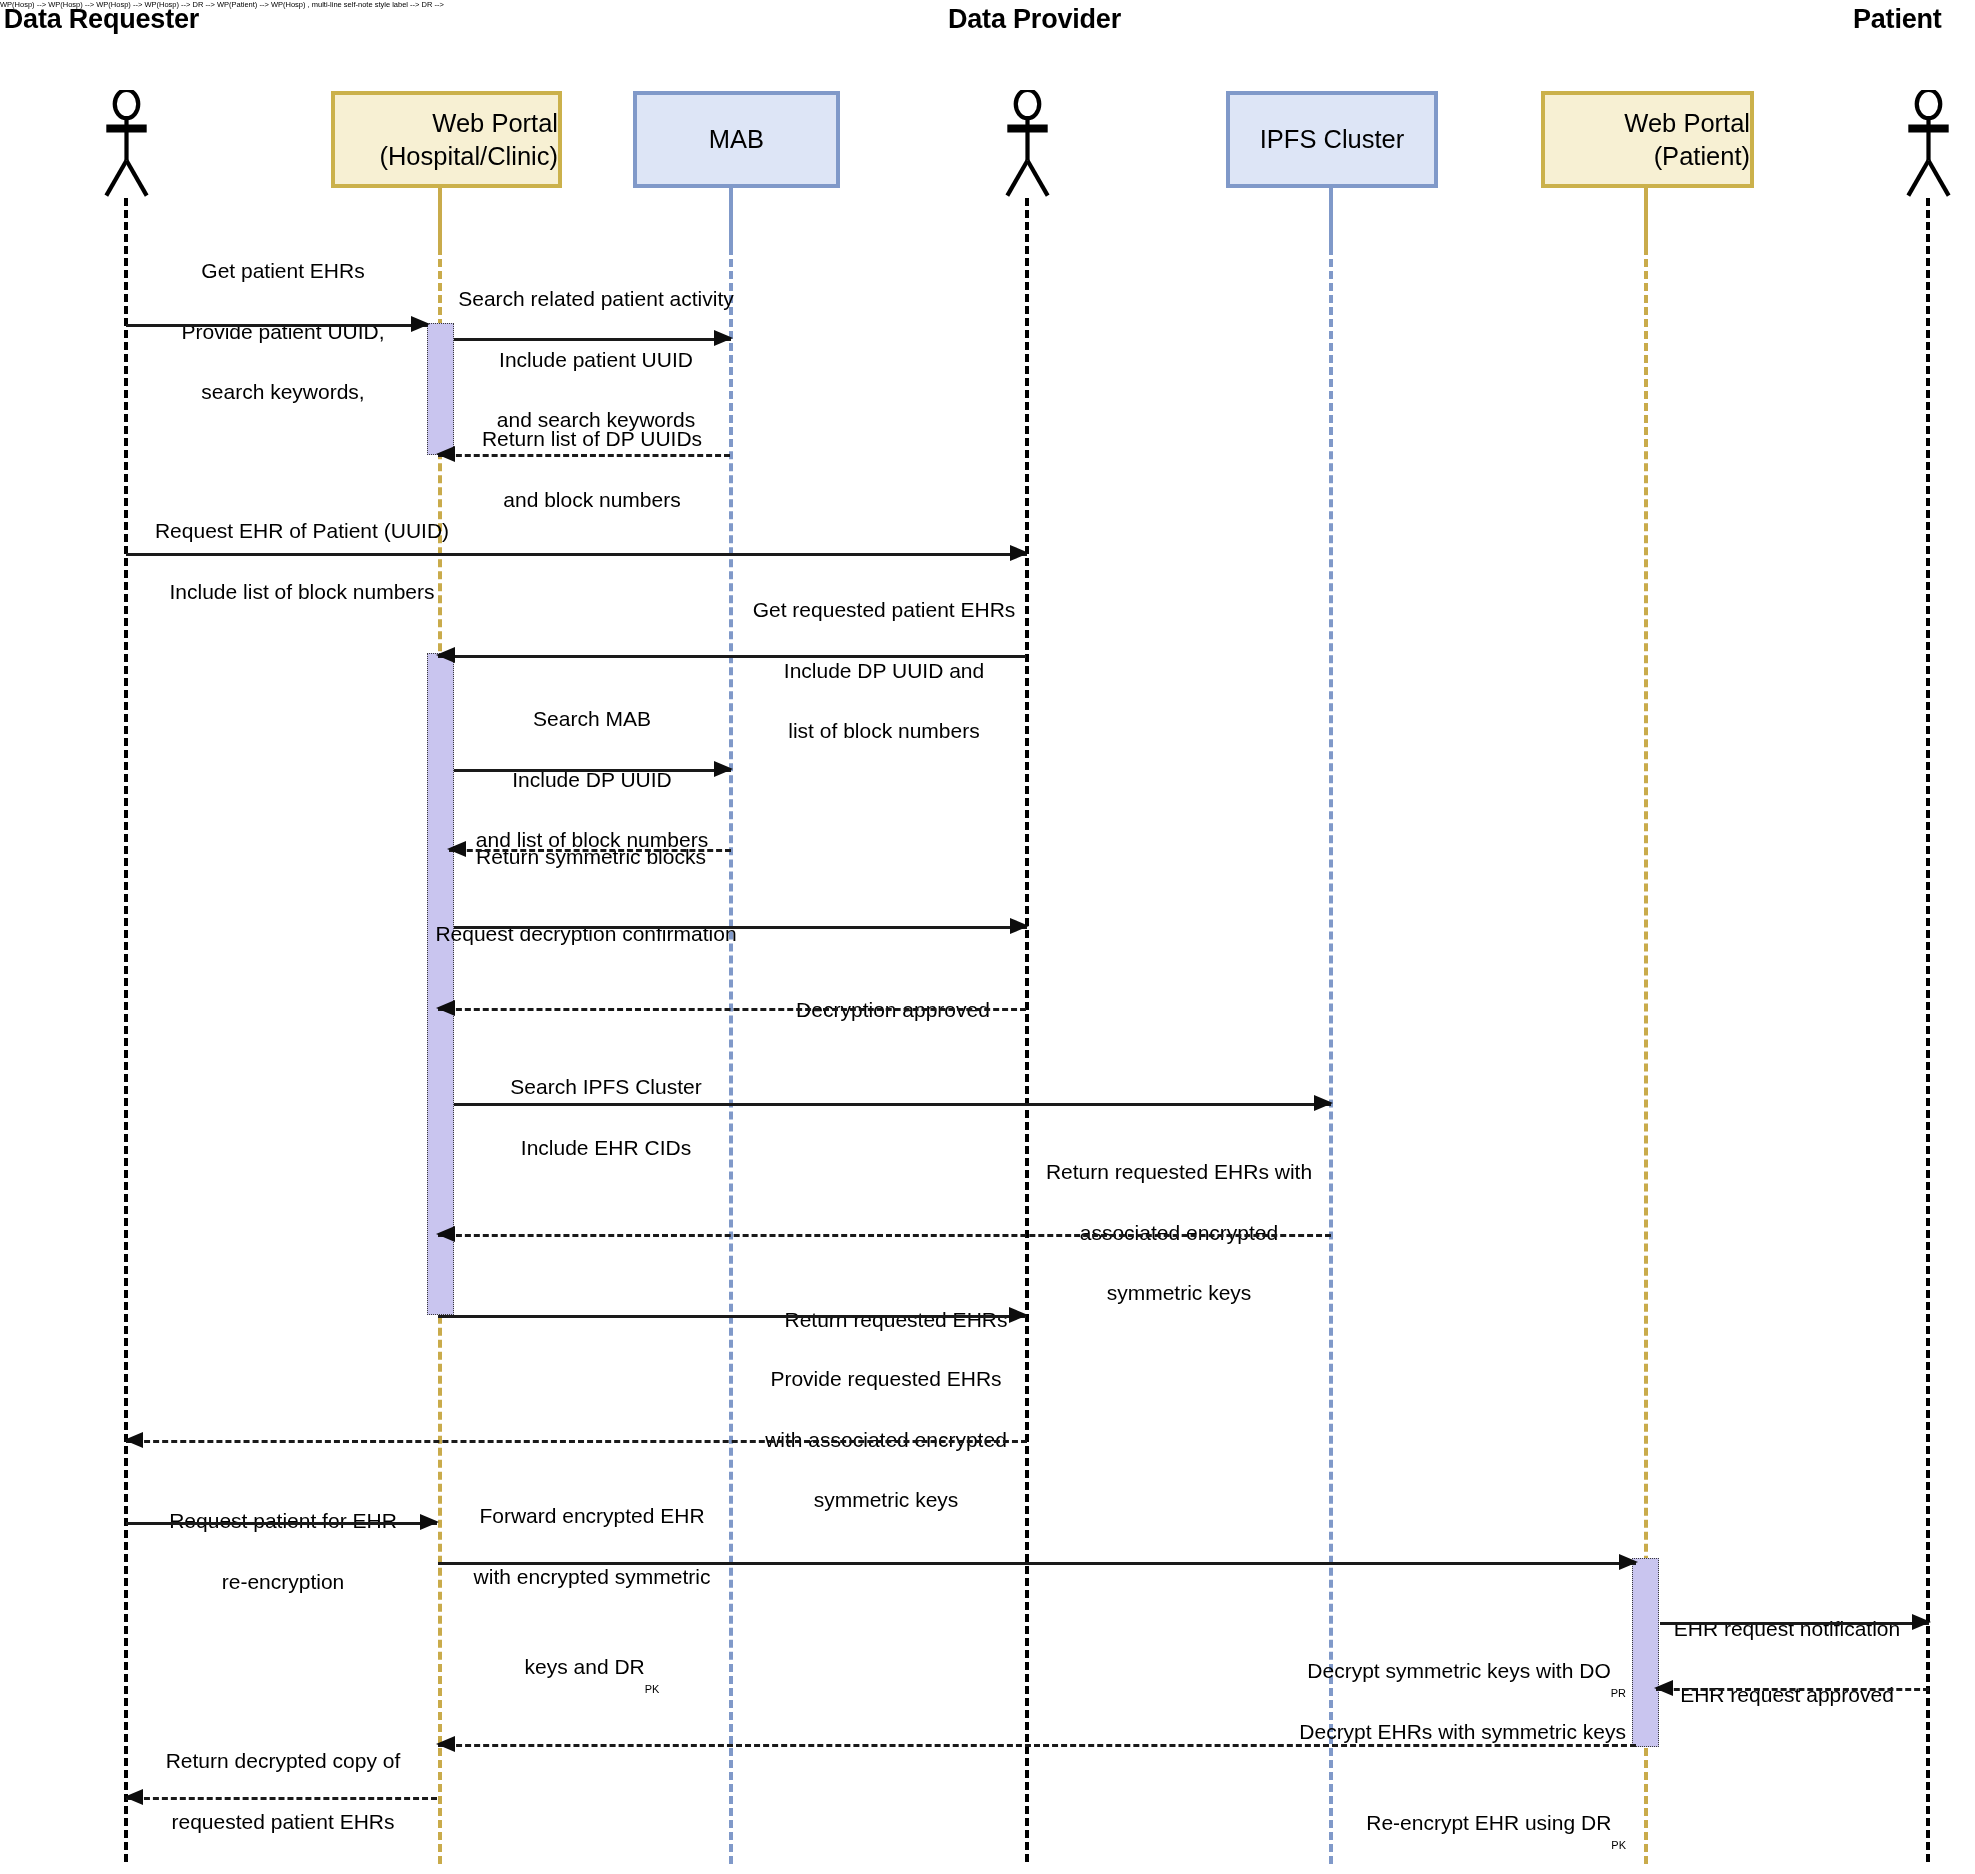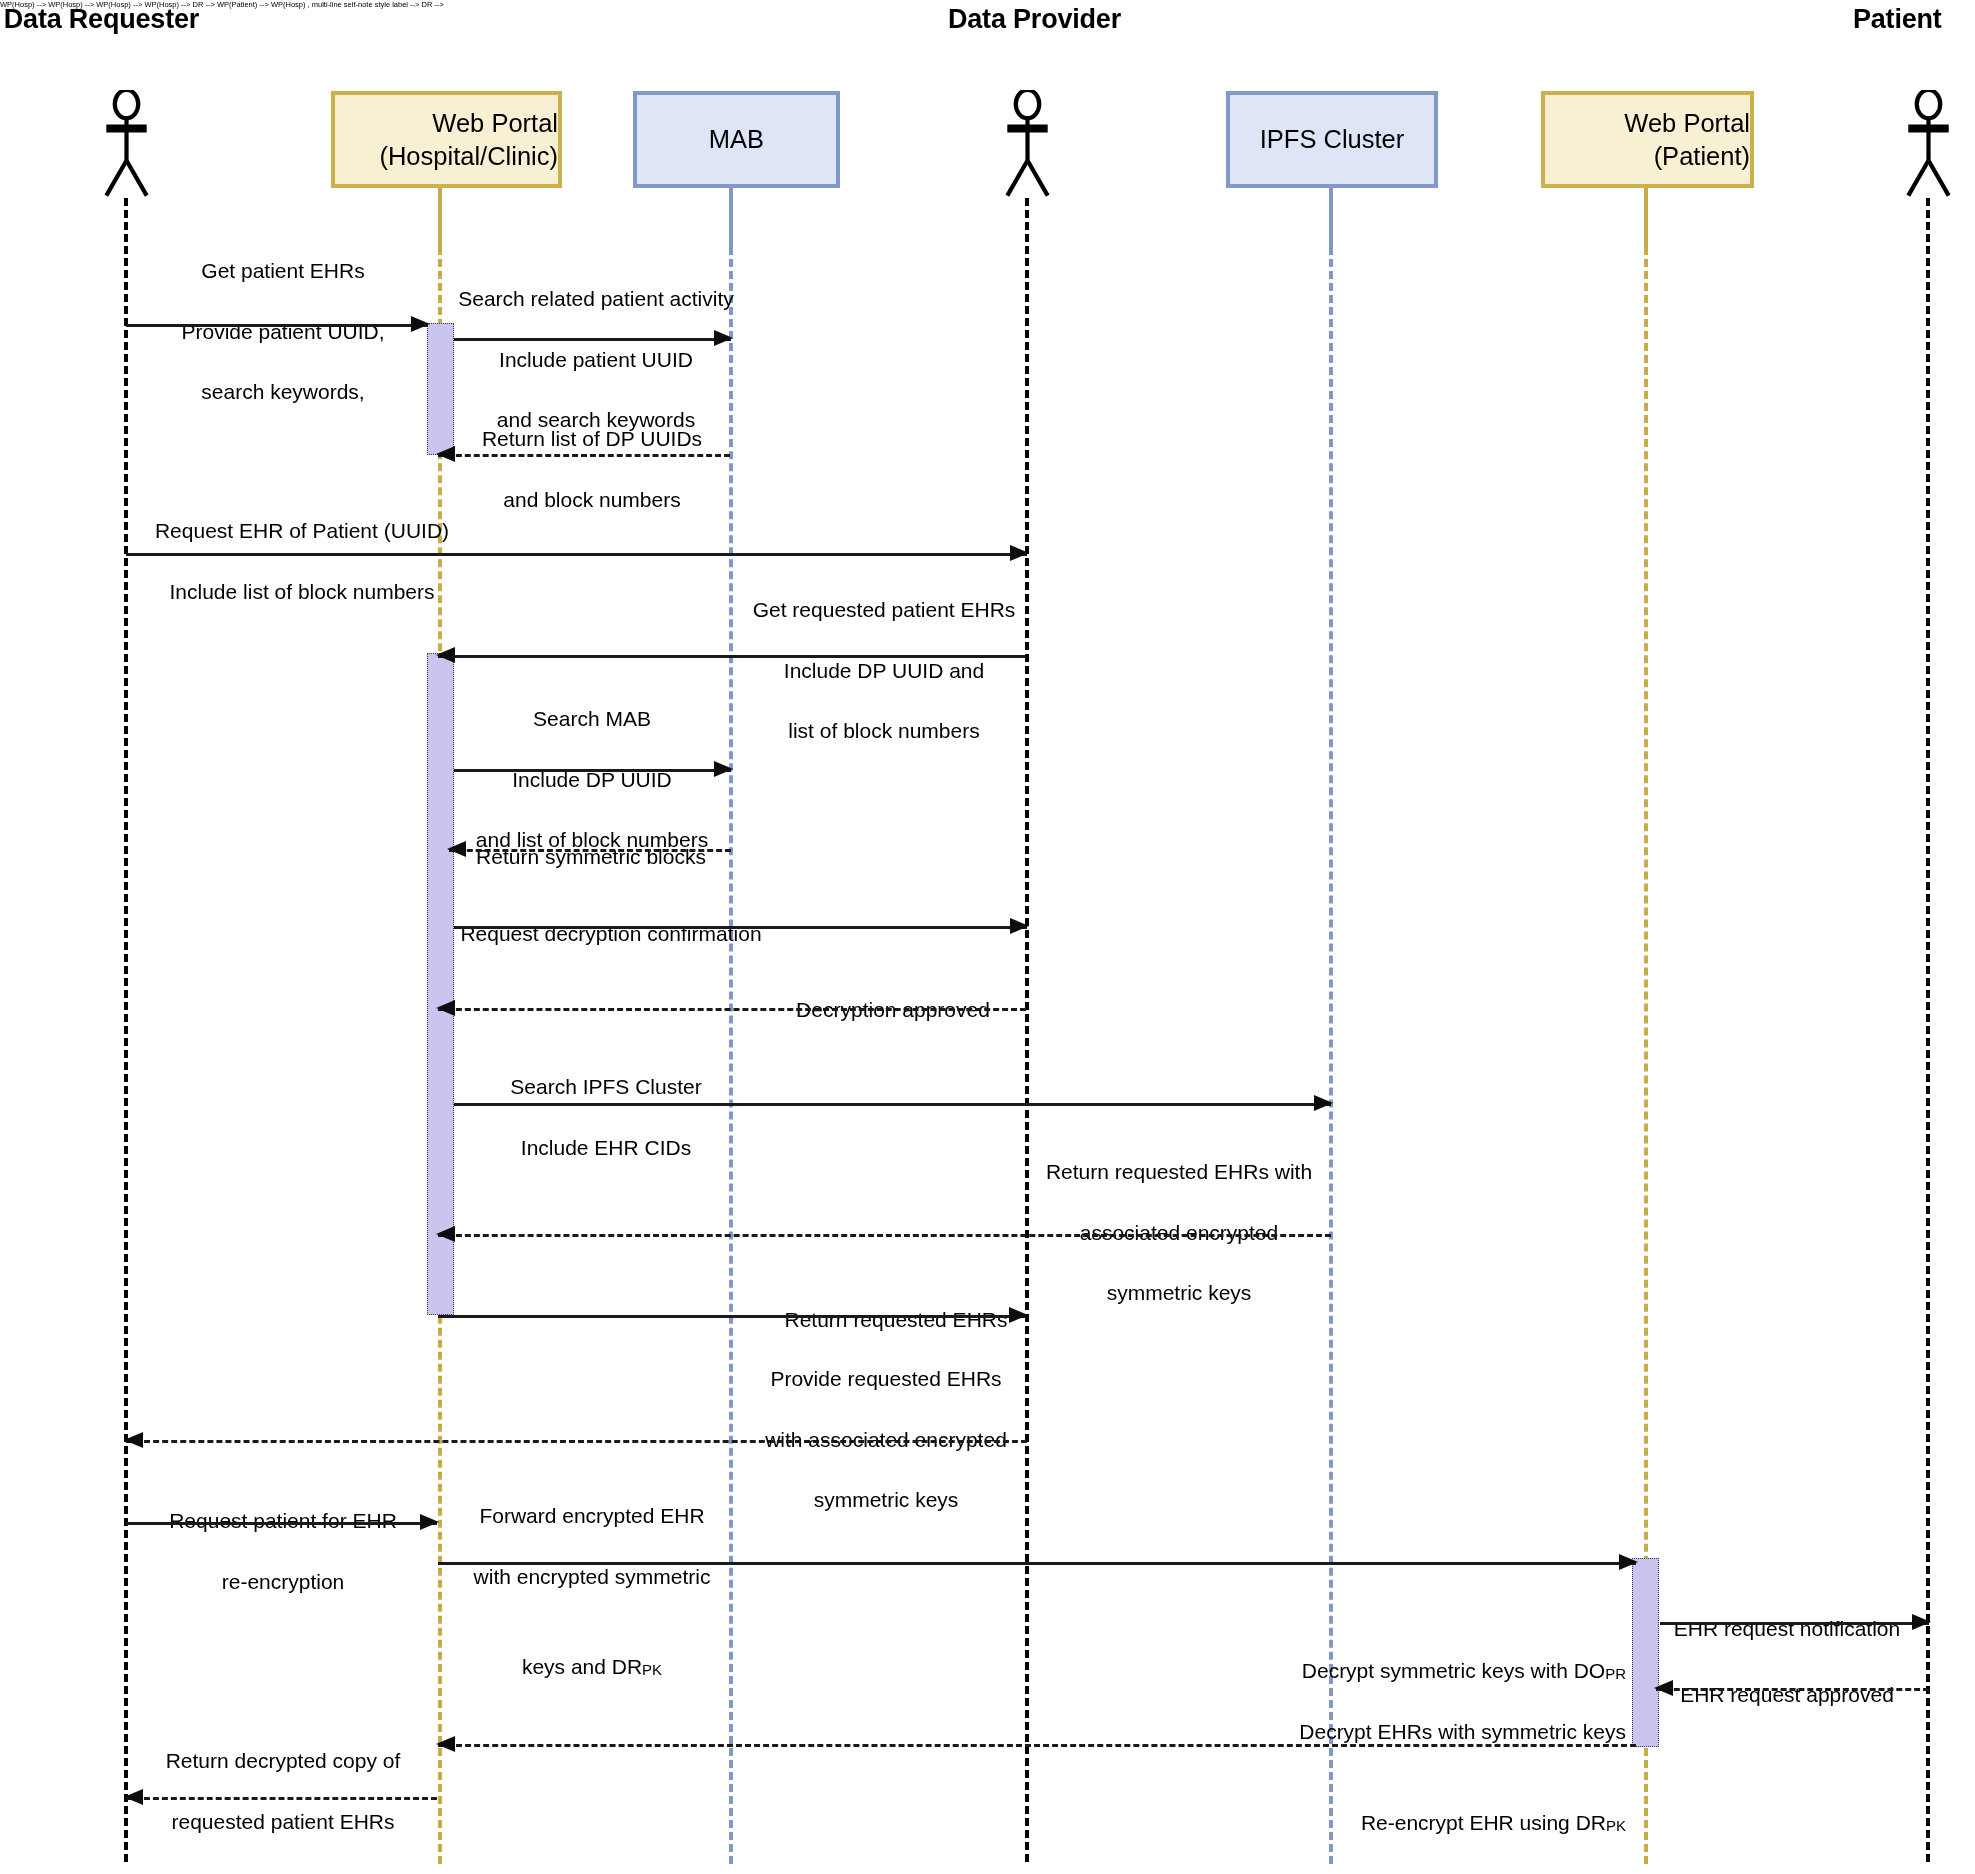--- a/index.html
+++ b/index.html
@@ -58,21 +58,21 @@
     border-right:19px solid #0d0d0d;
   }
 
   
   .lbl{
     position:absolute; font-size:21px; line-height:1.44; color:#000;
     white-space:pre-line;
   }
   .lbl.c{text-align:center; transform:translateX(-50%);}
   .lbl.r{text-align:right;}
-  .lbl sub{font-size:15px; vertical-align:baseline; position:relative; top:1px;}
+  .lbl sub{font-size:11px; vertical-align:baseline; position:relative; top:19px;}
 </style>
 </head>
 <body>
 
 <div id="stage">
 
   
   <div class="role-title" style="left:3.8px;top:3.8px;">Data Requester</div>
   <div class="role-title" style="left:948px;top:3.8px;">Data Provider</div>
   <div class="role-title" style="left:1853px;top:3.8px;">Patient</div>
@@ -216,21 +216,21 @@
    WP(Hosp) --&gt;
   <div class="lbl c" style="left:591px;top:812px;width:292px;">
     <div>Return symmetric blocks</div>
   </div>
   <div class="msg dashed" style="left:449px;top:849px;width:282px;">
     <div class="line"></div>
       <div class="arrowhead left"></div>
   </div>
 
   
-  <div class="lbl c" style="left:611px;top:889px;width:377px;">
+  <div class="lbl c" style="left:586px;top:889px;width:377px;">
     <div>Request decryption confirmation</div>
   </div>
   <div class="msg solid" style="left:454px;top:926px;width:573px;">
     <div class="line"></div>
       <div class="arrowhead right"></div>
   </div>
 
    WP(Hosp) --&gt;
   <div class="lbl c" style="left:893px;top:965px;width:302px;">
     <div>Decryption approved</div>

